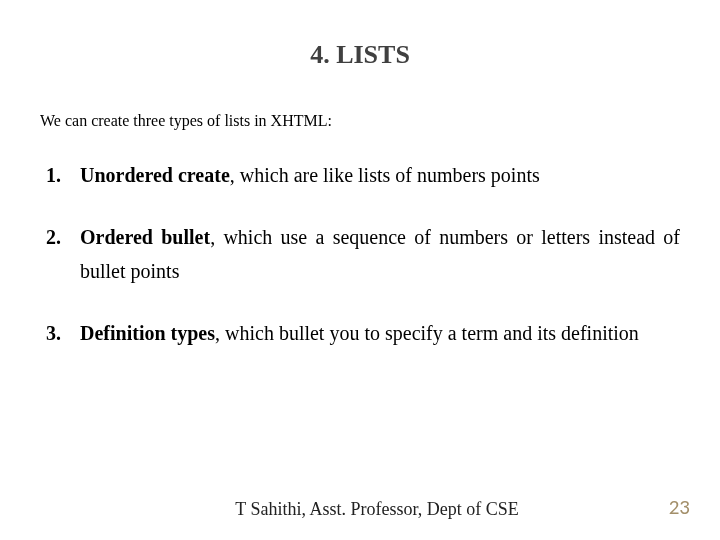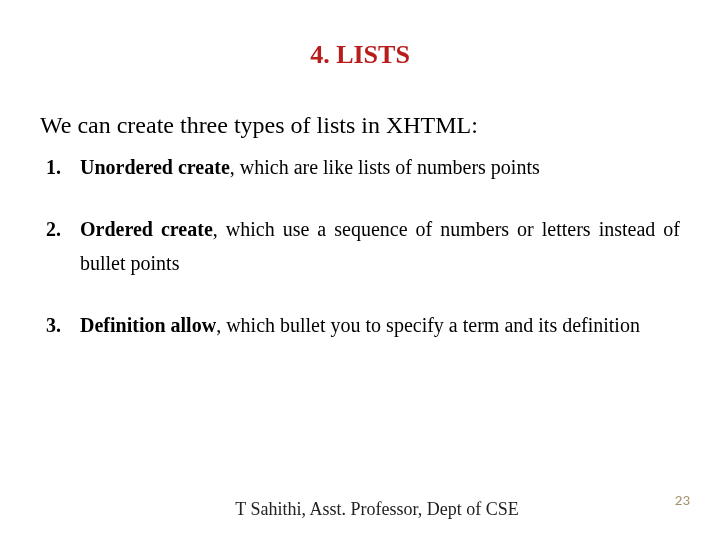--- a/index.html
+++ b/index.html
@@ -11,27 +11,27 @@
     color: #000;
     position: relative;
   }
   .slide {
     padding: 40px 40px 0 40px;
   }
   .title {
     text-align: center;
     font-size: 26px;
     font-weight: bold;
-    color: #b91c1c;
+    color: #404040;
     margin-bottom: 42px;
     font-family: Georgia, "Times New Roman", serif;
   }
   .intro {
-    font-size: 24px;
-    margin-bottom: 11px;
+    font-size: 16px;
+    margin-bottom: 28px;
   }
   .list {
     padding-left: 6px;
   }
   .item {
     display: flex;
     margin-bottom: 28px;
     font-size: 20px;
     line-height: 1.7;
     text-align: justify;
@@ -56,47 +56,47 @@
     font-family: Georgia, "Times New Roman", serif;
     font-size: 18px;
     color: #1a1a1a;
     padding-left: 34px;
   }
   .footer .author {
     color: #222;
   }
   .pagenum {
     position: absolute;
-    bottom: 31px;
+    bottom: 20px;
     right: 30px;
-    font-size: 15px;
+    font-size: 21px;
     color: #a38f6a;
     font-family: Calibri, Arial, sans-serif;
   }
 </style>
 </head>
 <body>
 
 <div class="slide">
   <h1 class="title">4. LISTS</h1>
 
   <p class="intro">We can create three types of lists in XHTML:</p>
 
   <div class="list">
     <div class="item">
       <span class="num">1.</span>
       <span class="text"><span class="term">Unordered create</span><span>, which are like lists of numbers points</span></span>
     </div>
     <div class="item">
       <span class="num">2.</span>
-      <span class="text"><span class="term">Ordered create</span><span>, which use a sequence of numbers or letters instead of bullet points</span></span>
+      <span class="text"><span class="term">Ordered bullet</span><span>, which use a sequence of numbers or letters instead of bullet points</span></span>
     </div>
     <div class="item">
       <span class="num">3.</span>
-      <span class="text"><span class="term">Definition allow</span><span>, which bullet you to specify a term and its definition</span></span>
+      <span class="text"><span class="term">Definition types</span><span>, which bullet you to specify a term and its definition</span></span>
     </div>
   </div>
 </div>
 
 <div class="footer">
   <span class="author">T Sahithi, Asst. Professor, Dept of CSE</span>
 </div>
 <div class="pagenum">23</div>
 
 </body></html>

